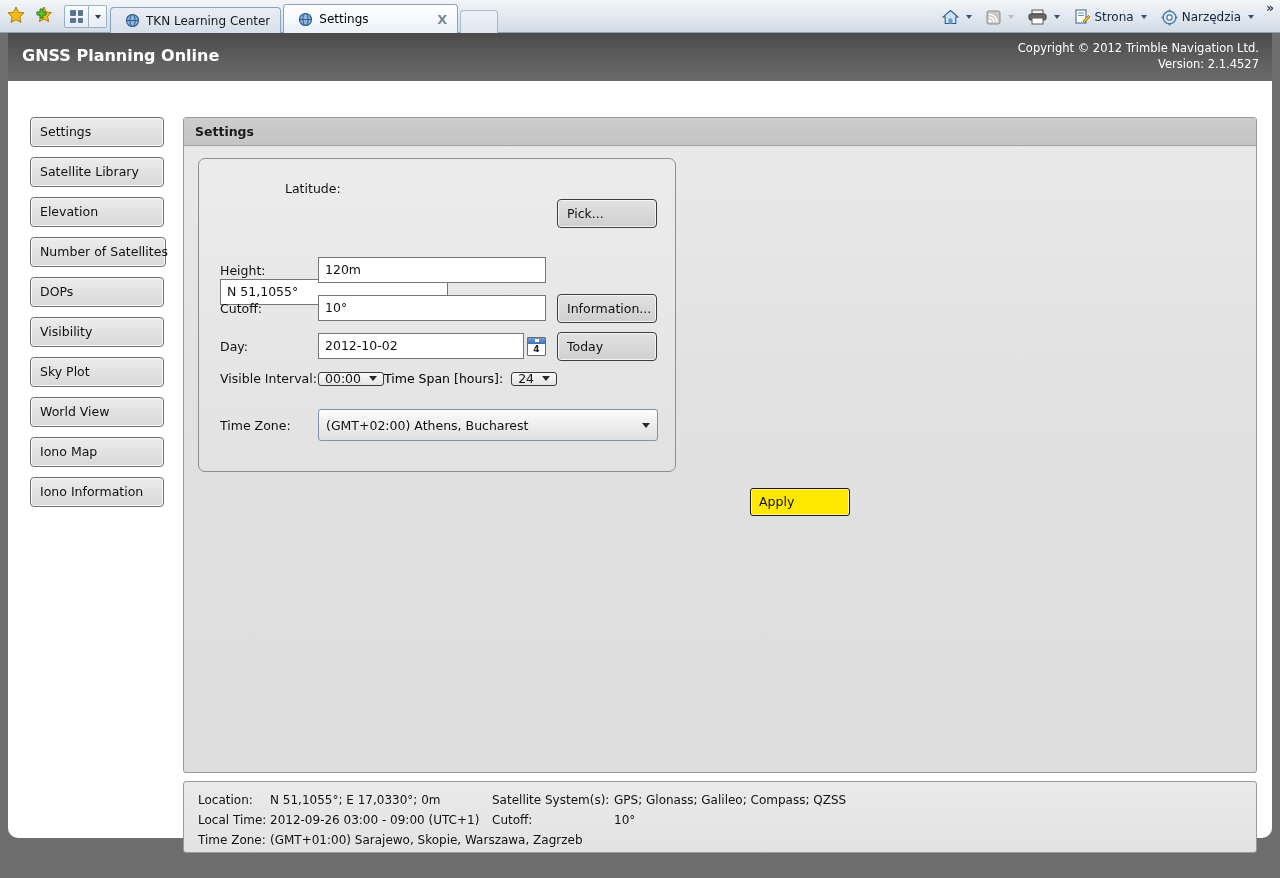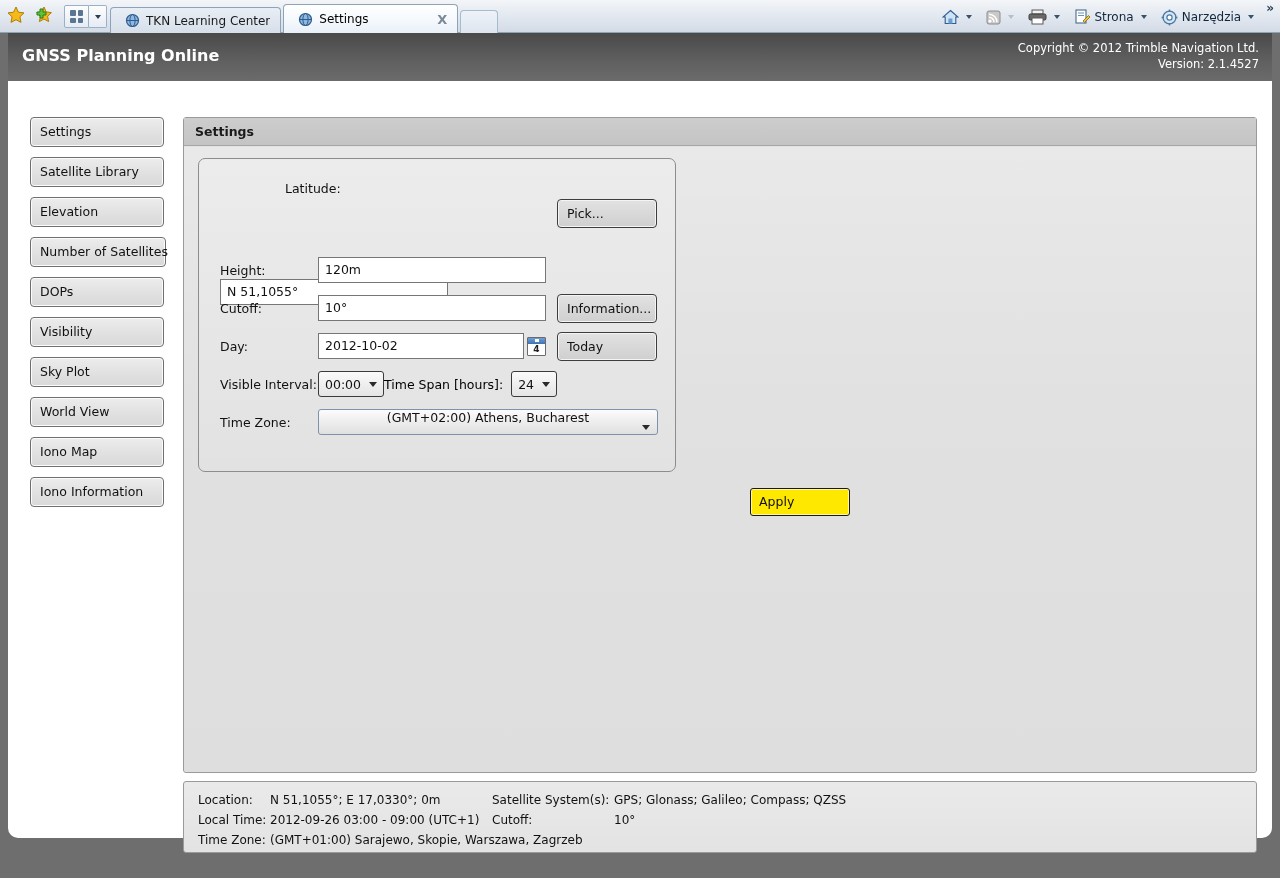--- a/index.html
+++ b/index.html
@@ -162,30 +162,30 @@
   .cal-ico {
     width: 19px; height: 19px; margin-left: 3px; flex: 0 0 19px;
     border: 1px solid #6b6b6b; background: #fff; border-radius: 1px;
     display: flex; flex-direction: column; overflow: hidden;
   }
   .cal-top { height: 6px; background: linear-gradient(to bottom,#6f9fd8,#3f72b5); position: relative; }
   .cal-top:after { content:""; position:absolute; left:7px; top:1px; width:4px; height:3px; background:#fff; }
   .cal-num { flex: 1; font-size: 9px; line-height: 11px; text-align: center; color: #222; font-weight: bold; }
 
   .select-sm {
-    height: 26px; padding: 0 6px;
+    height: 14px; padding: 0 6px;
     background: linear-gradient(to bottom,#fafafa 0%,#e4e4e4 100%);
     border: 1px solid #3a3a3a; border-radius: 3px;
     font-size: 12.5px; color: #111; display: flex; align-items: center; gap: 8px;
   }
   .select-wide {
-    height: 26px; width: 340px; padding: 0 7px;
+    height: 32px; width: 340px; padding: 0 7px;
     background: linear-gradient(to bottom,#fcfcfc 0%,#ececec 55%,#e0e0e0 100%);
     border: 1px solid #7c93ab; border-radius: 3px;
-    font-size: 12.5px; color: #111; display: flex; align-items: center; flex-direction: column;
+    font-size: 12.5px; color: #111; display: flex; align-items: center;
   }
   .sel-caret { width: 0; height: 0; border-left: 4px solid transparent; border-right: 4px solid transparent; border-top: 5px solid #2a2a2a; }
 
   .apply-btn {
     position: absolute; left: 566px; top: 341px;
     width: 100px; height: 28px;
     background: #ffe800; border: 1px solid #1a1a1a; border-radius: 3px;
     font-size: 12.5px; color: #111; line-height: 26px; padding-left: 8px;
     box-shadow: inset 0 0 0 1px #fff6a0;
   }

